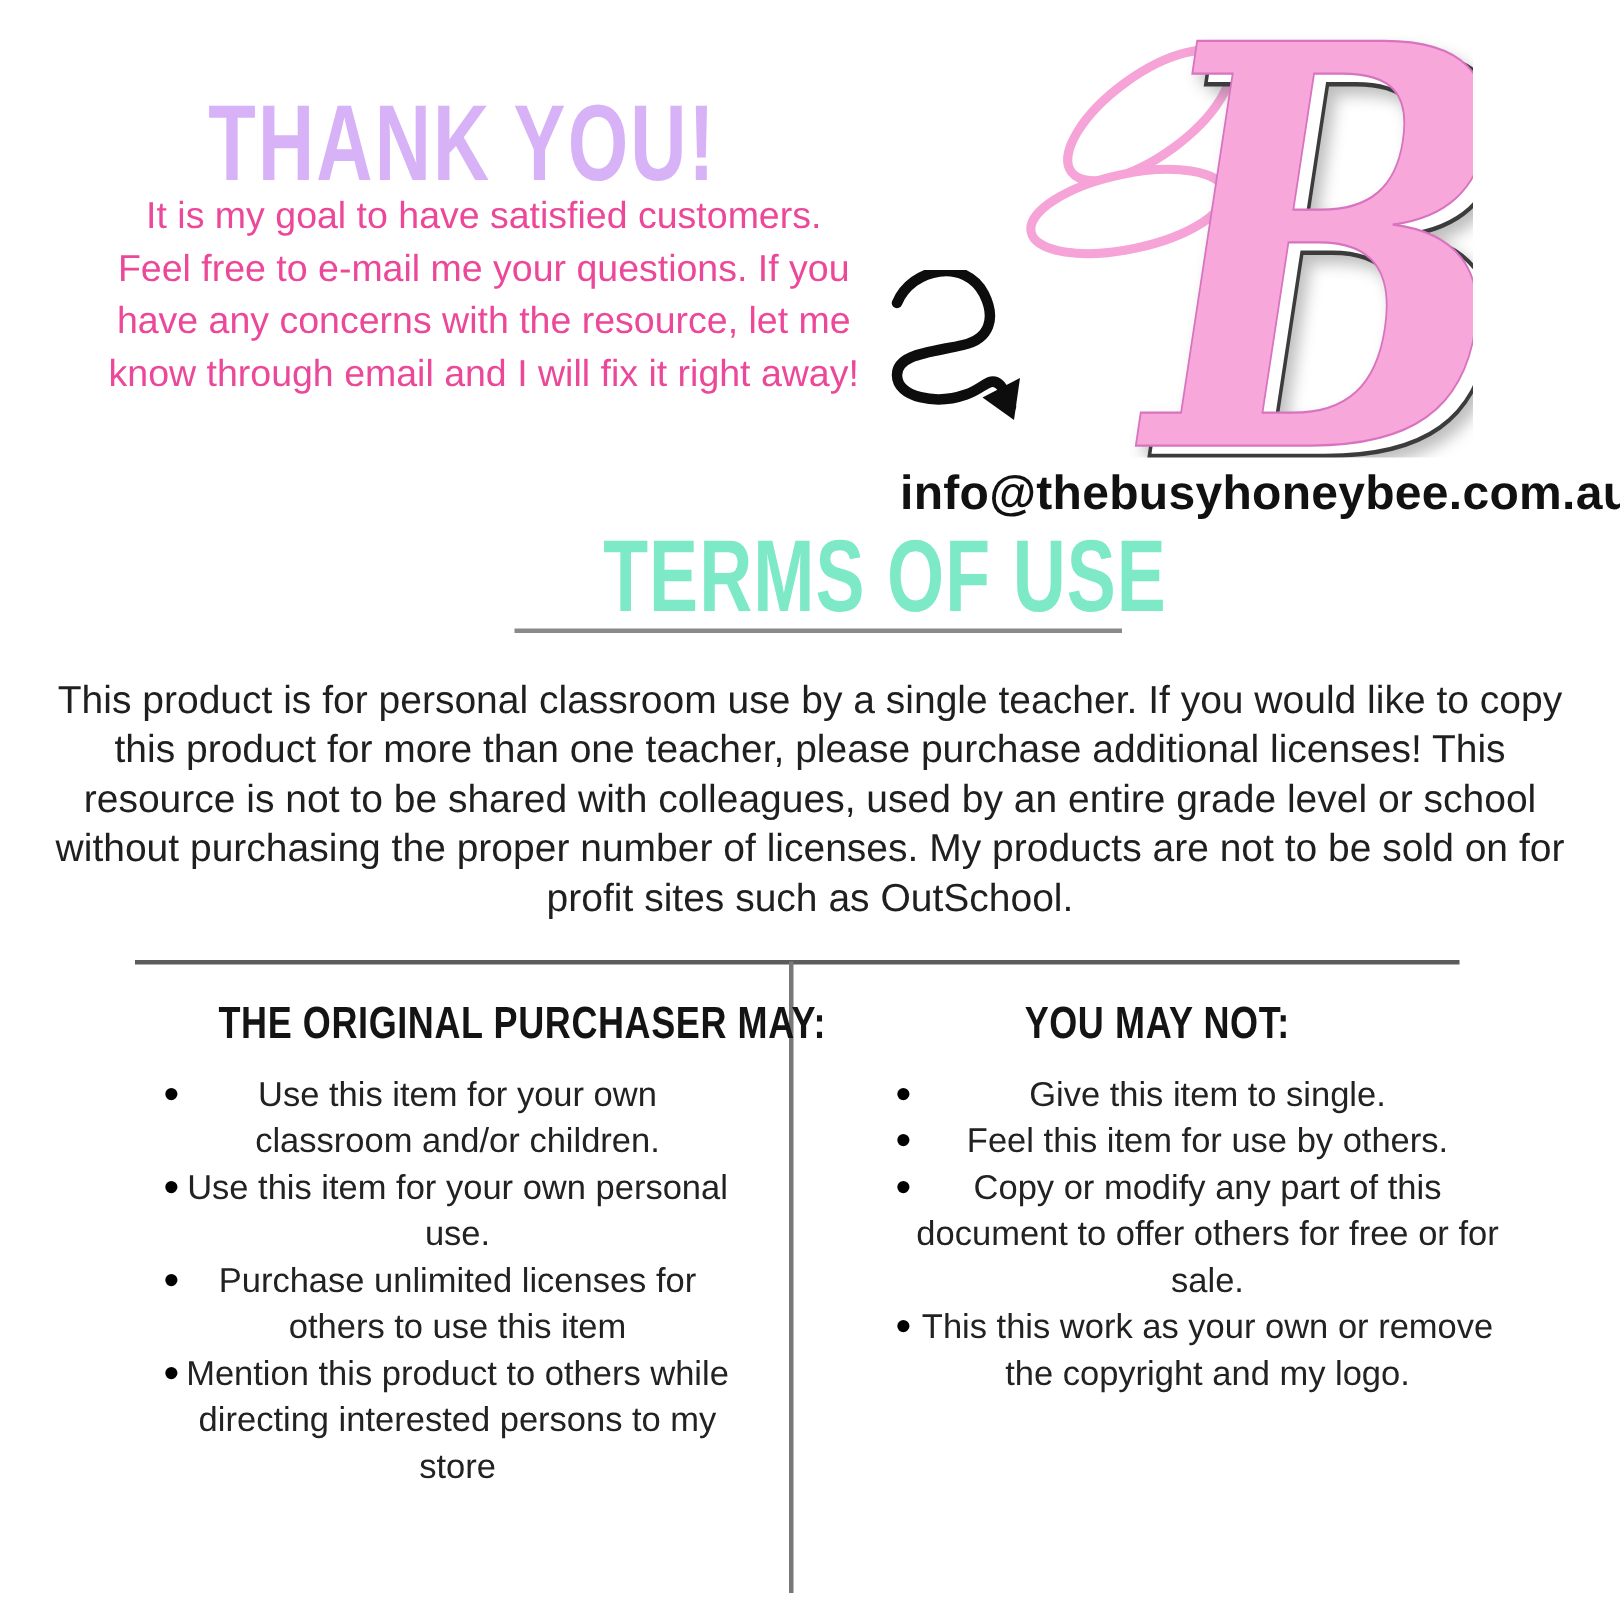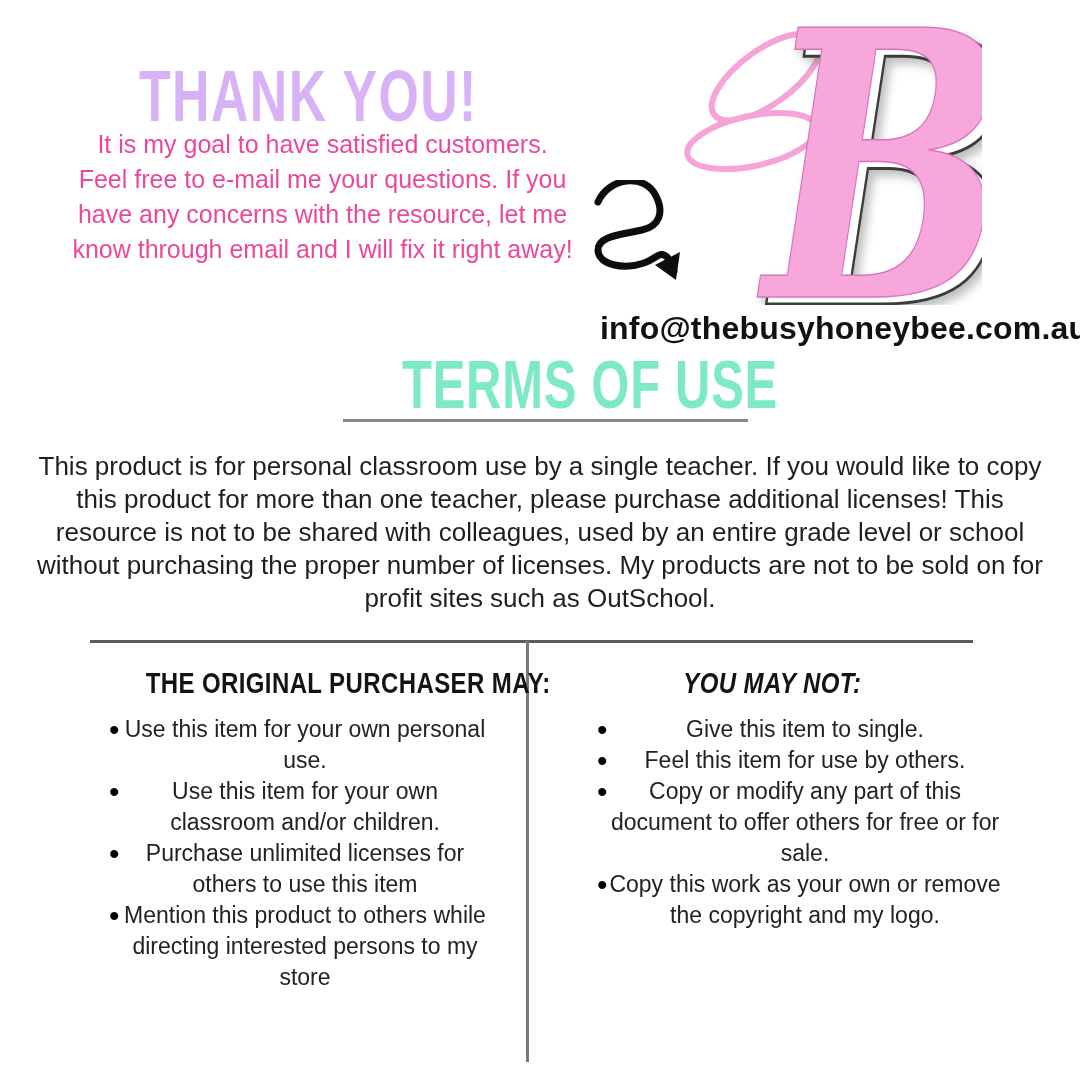--- a/index.html
+++ b/index.html
@@ -37,21 +37,21 @@
   
   .h-divider{position:absolute;left:90px;top:640px;width:883px;height:3px;background:#5c5c5c;}
   .v-divider{position:absolute;left:526px;top:641px;width:3px;height:421px;background:#787878;}
   
   .col-header{
     position:absolute;top:666px;text-align:center;font-size:30px;line-height:34px;
     font-weight:bold;color:#141414;white-space:nowrap;
   }
   .col-header .squeeze{display:inline-block;transform:scaleX(.8);transform-origin:center;letter-spacing:.5px;}
   .col-header.left{left:95px;width:390px;}
-  .col-header.right{left:552px;width:440px;font-style:italic;}
+  .col-header.right{left:552px;width:440px;}
   .col-list{
     position:absolute;top:714px;margin:0;padding:0;list-style:none;
     font-size:23px;line-height:31px;color:#222;
   }
   .col-list.left{left:95px;width:420px;}
   .col-list.left li{padding:0 25px;}
   .col-list.right{left:585px;width:440px;}
   .col-list.right li{padding:0 20px;}
   .col-list li{position:relative;text-align:center;}
   .col-list.left  li::before{content:"\2022";position:absolute;left:14px;top:0;font-size:30px;color:#000;}
@@ -117,30 +117,30 @@
 
   <div class="terms-para">This product is for personal classroom use by a single teacher. If you would like to copy this product for more than one teacher, please purchase additional licenses! This resource is not to be shared with colleagues, used by an entire grade level or school without purchasing the proper number of licenses. My products are not to be sold on for profit sites such as OutSchool.</div>
 
   <div class="h-divider"></div>
   <div class="v-divider"></div>
 
   <div class="col-header left">
     <span class="squeeze">THE ORIGINAL PURCHASER MAY:</span>
   </div>
   <ul class="col-list left">
+    <li>Use this item for your own classroom and/or children.</li>
     <li>Use this item for your own personal use.</li>
-    <li>Use this item for your own classroom and/or children.</li>
     <li>Purchase unlimited licenses for others to use this item</li>
     <li>Mention this product to others while directing interested persons to my store</li>
   </ul>
 
   <div class="col-header right">
     <span class="squeeze">YOU MAY NOT:</span>
   </div>
   <ul class="col-list right">
     <li>Give this item to single.</li>
     <li>Feel this item for use by others.</li>
     <li>Copy or modify any part of this document to offer others for free or for sale.</li>
-    <li>Copy this work as your own or remove the copyright and my logo.</li>
+    <li>This this work as your own or remove the copyright and my logo.</li>
   </ul>
 
 
 </div>
 
 </body></html>

